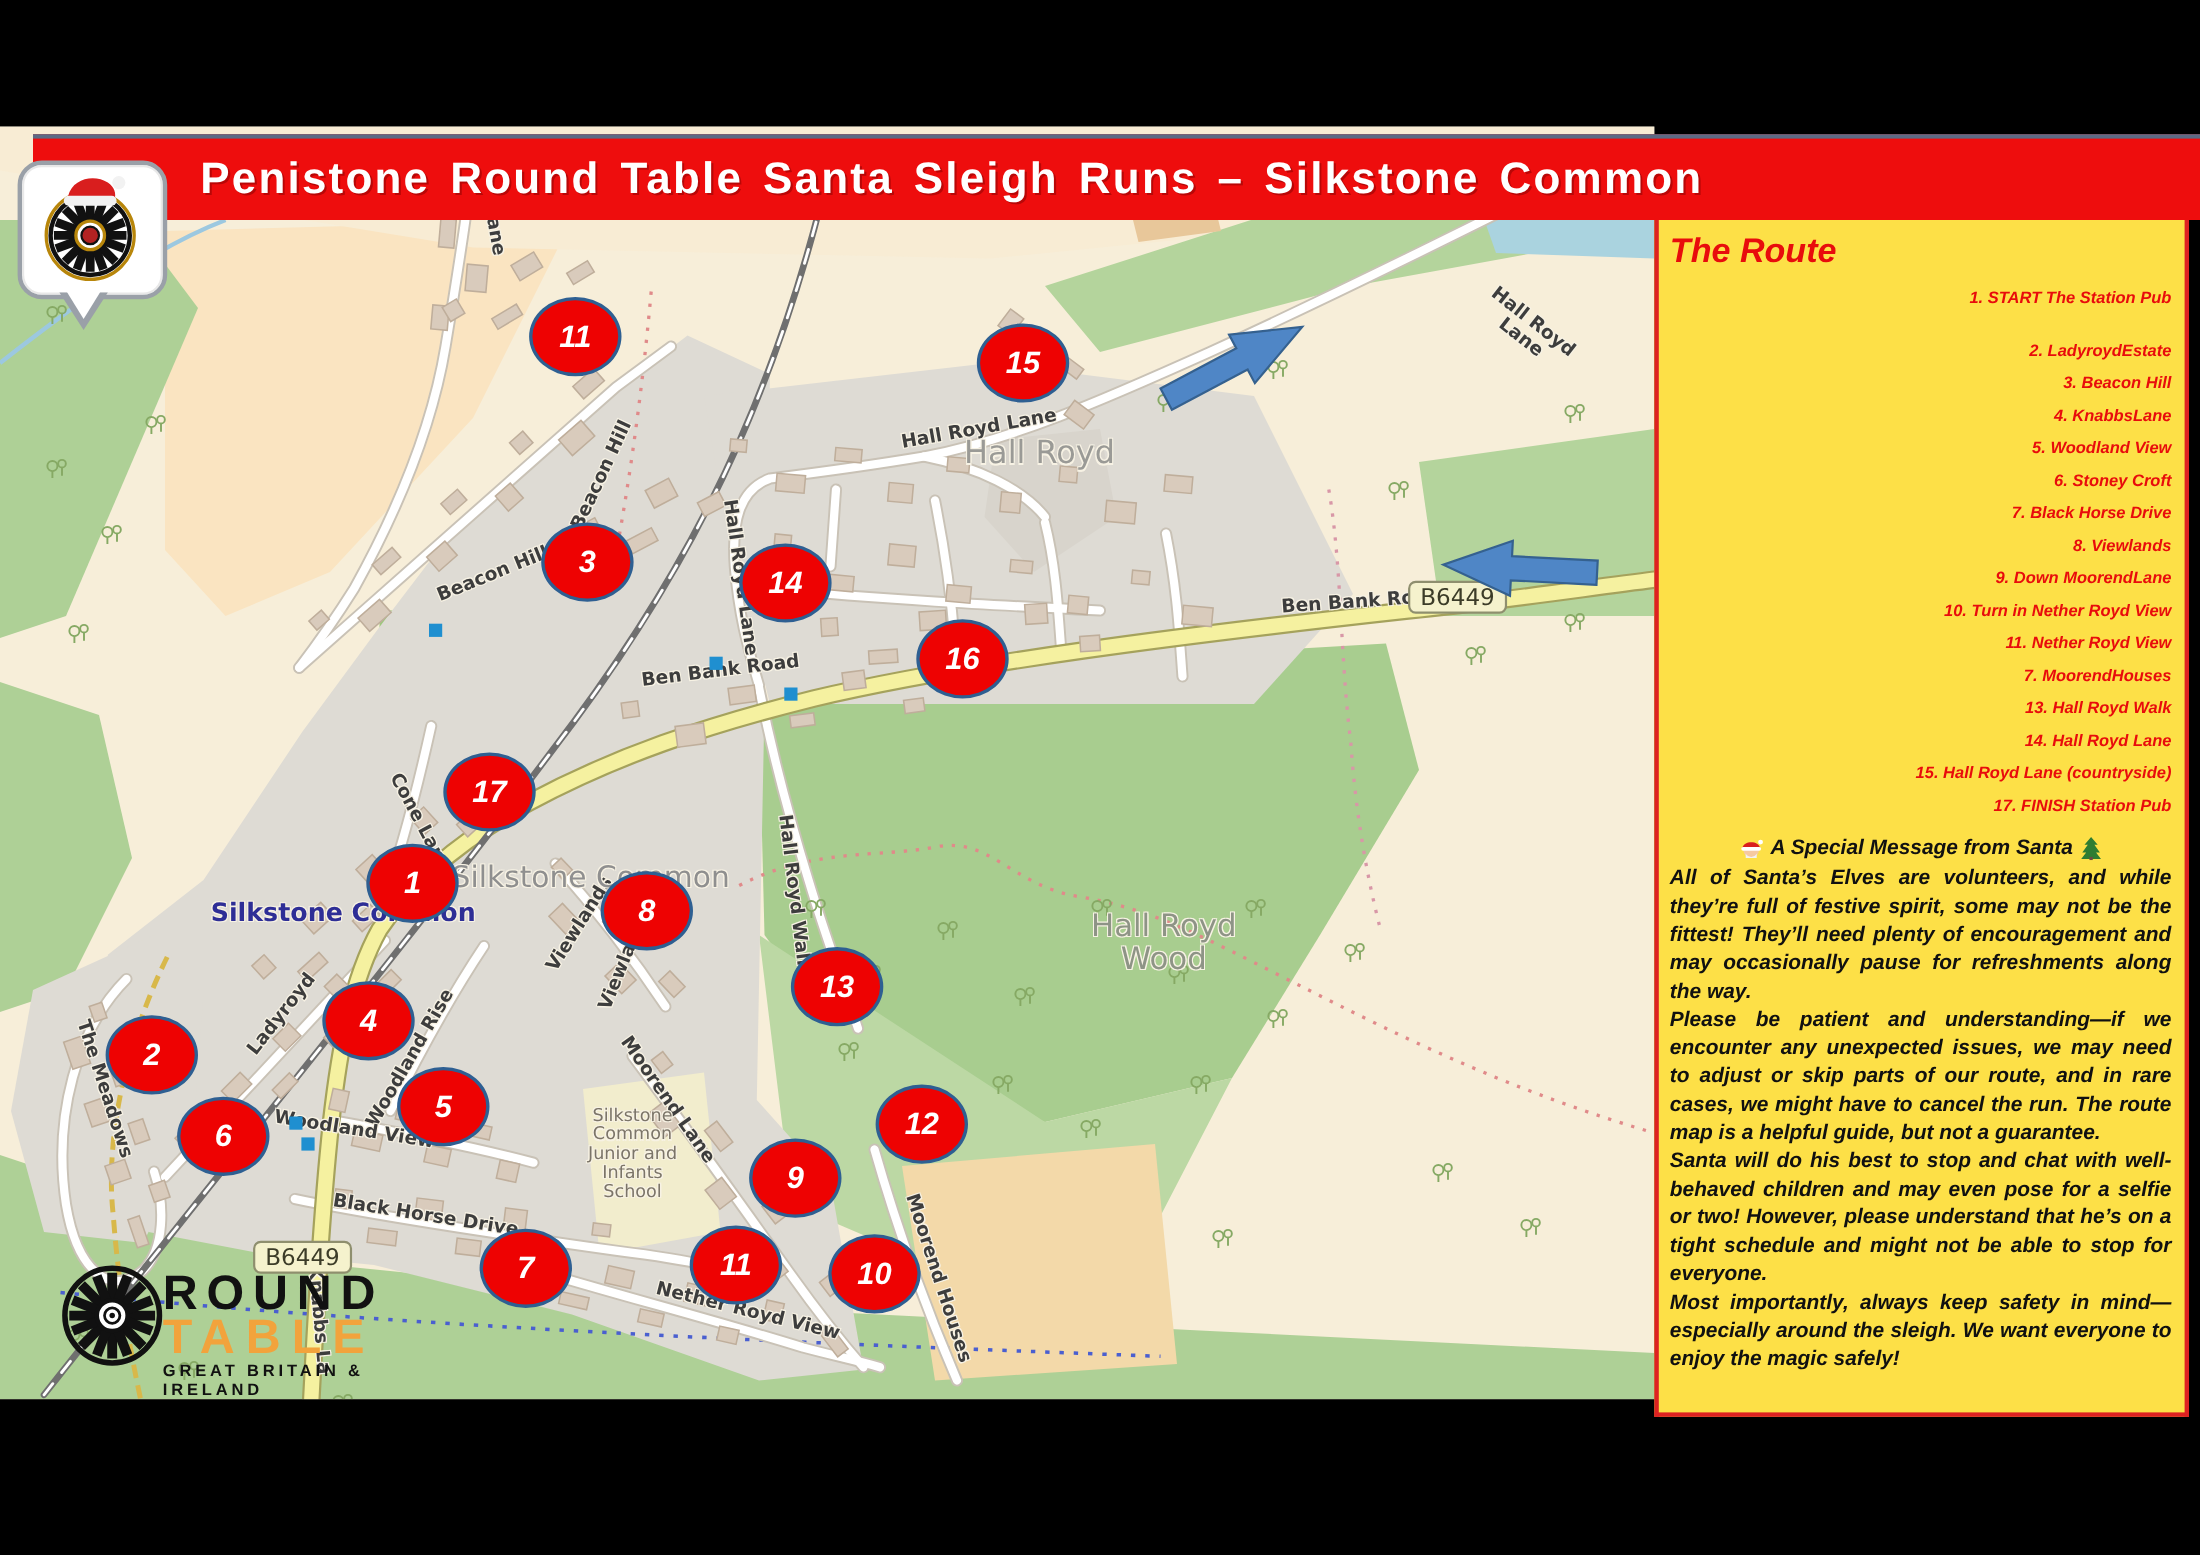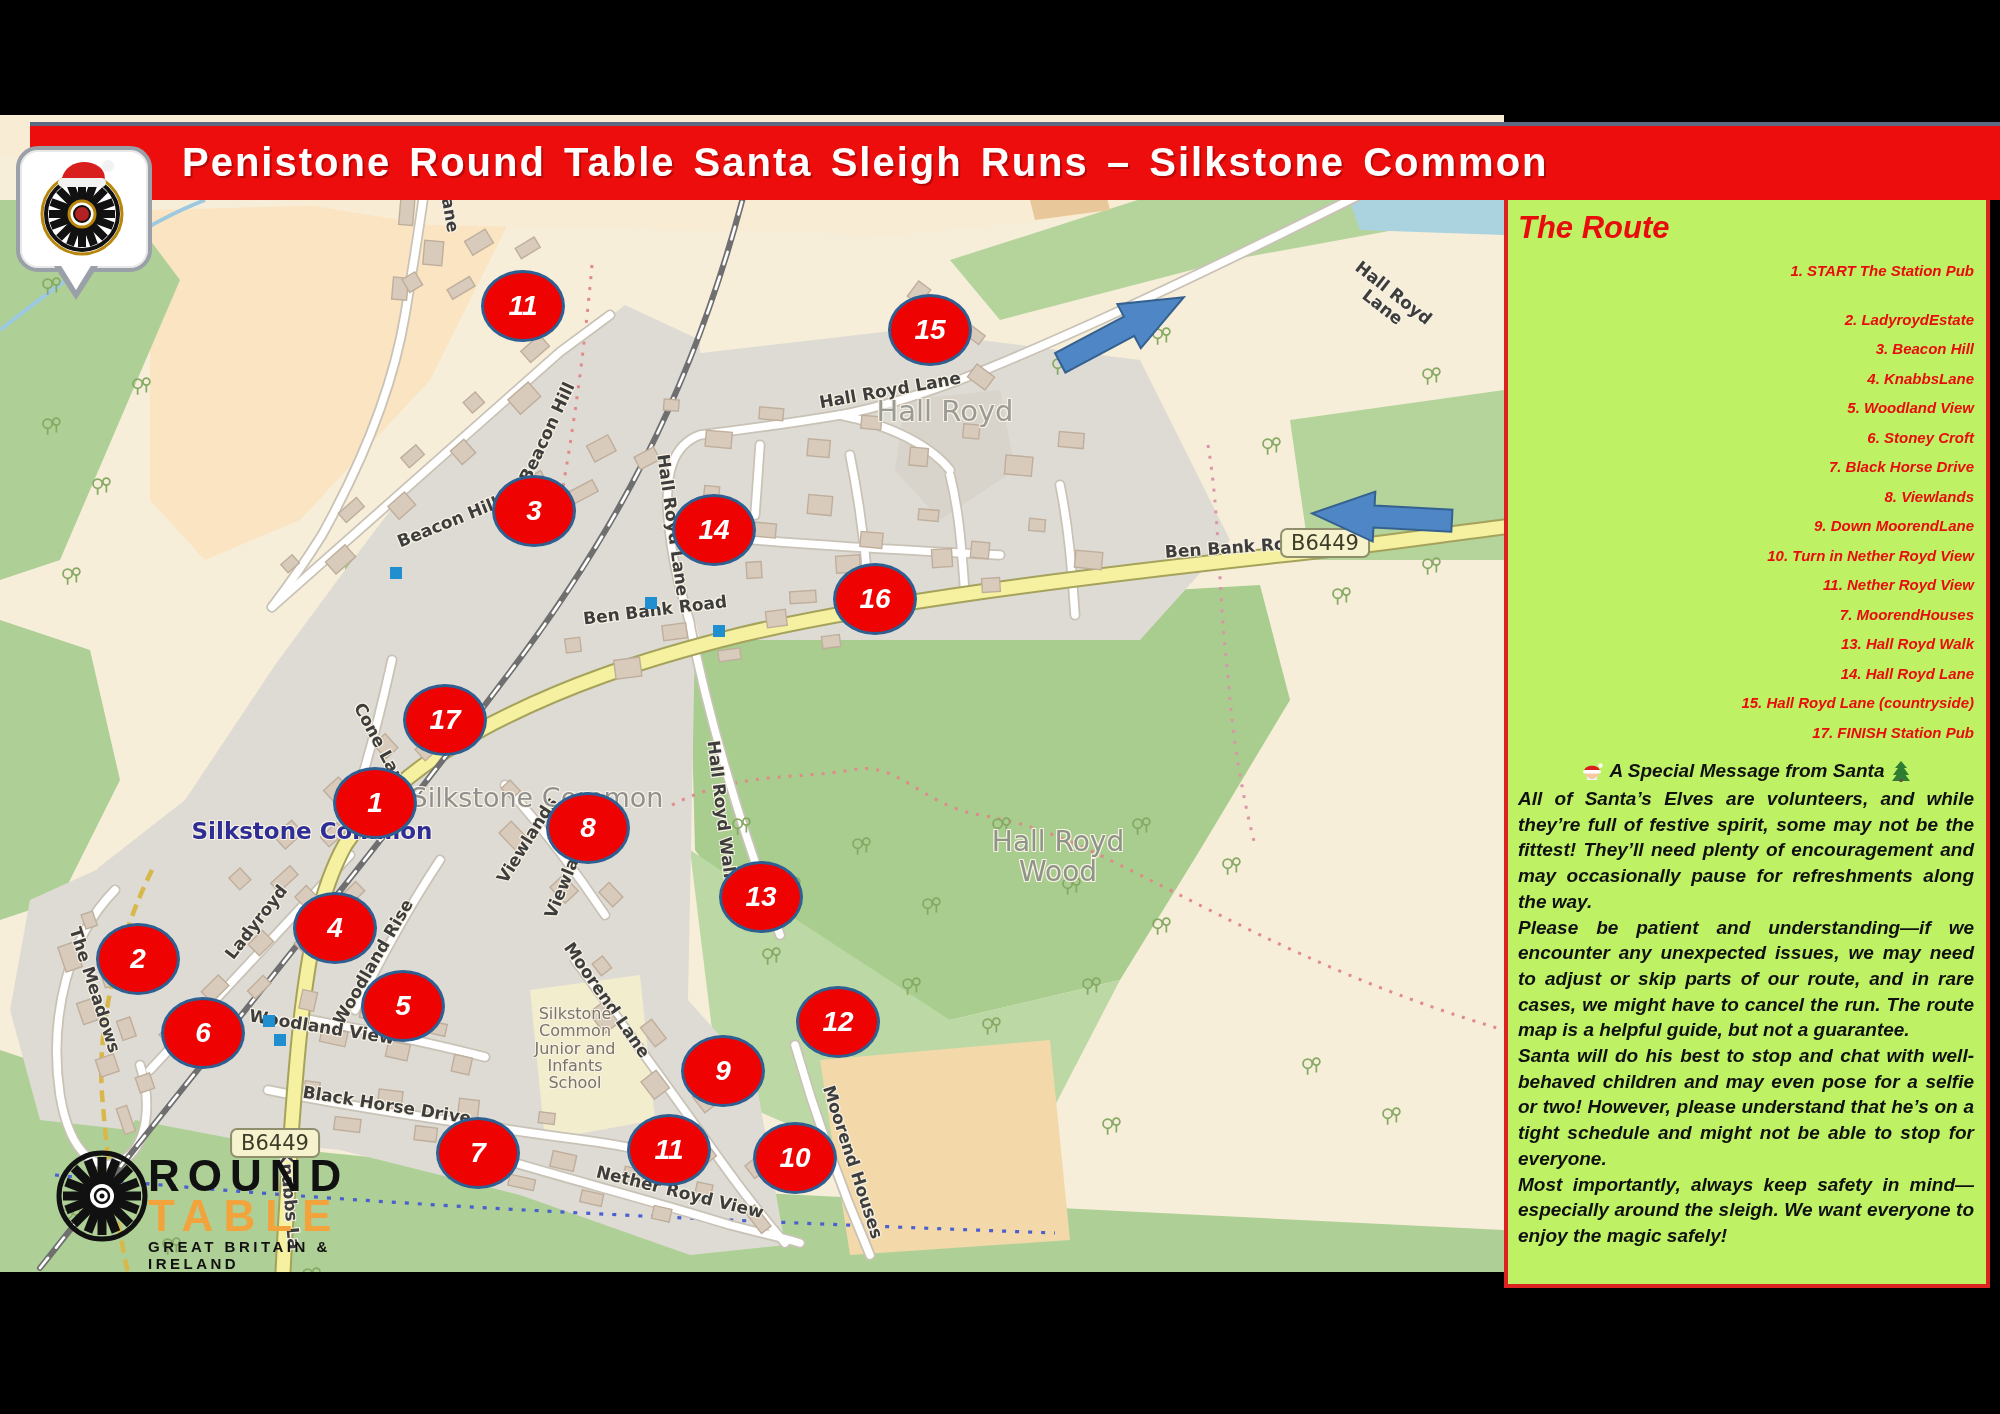--- a/index.html
+++ b/index.html
@@ -47,21 +47,21 @@
 
   
   .rtlogo{position:absolute;left:56px;top:1150px;z-index:50;width:320px;}
   .rtlogo .txt{position:absolute;left:92px;top:6px;}
   .rtlogo .l1{font-size:44px;font-weight:900;letter-spacing:8px;color:#111;line-height:40px;}
   .rtlogo .l2{font-size:44px;font-weight:900;letter-spacing:10px;color:#f2a33c;line-height:40px;}
   .rtlogo .l3{font-size:15px;font-weight:700;letter-spacing:3.5px;color:#111;margin-top:2px;}
 
   
   .sidebar{position:absolute;left:1504px;top:200px;width:486px;height:1088px;
-     background:#bef264;border:4px solid #dd2222;border-top:none;box-sizing:border-box;
+     background:#fde047;border:4px solid #dd2222;border-top:none;box-sizing:border-box;
      padding:6px 12px 4px 10px;}
   .sidebar .rheading{color:#e80c0c;font-size:31px;font-weight:800;font-style:italic;
      margin:4px 0 10px 0;}
   .route-item{color:#e80c0c;font-size:15px;font-weight:bold;font-style:italic;
      line-height:29.5px;white-space:pre-wrap;text-align:right;}
   .route-item.first{margin-bottom:19px;}
   .msg-head{display:flex;align-items:center;justify-content:center;gap:7px;
      font-size:19px;font-weight:bold;font-style:italic;color:#111;margin:13px 0 4px 0;}
   .msg p{margin:0;font-size:19px;line-height:25.7px;font-weight:bold;font-style:italic;
      color:#101010;text-align:justify;}

